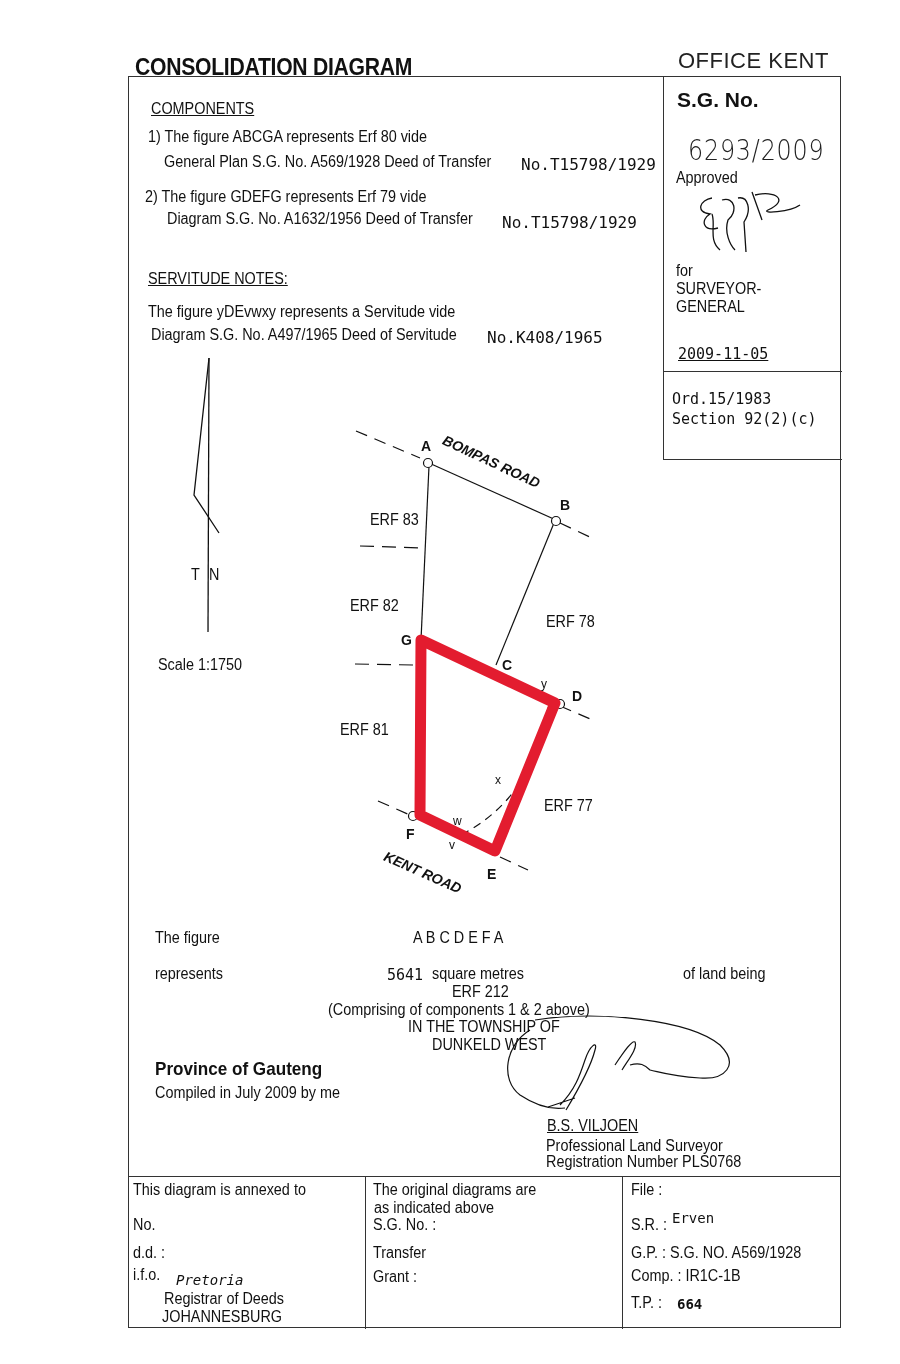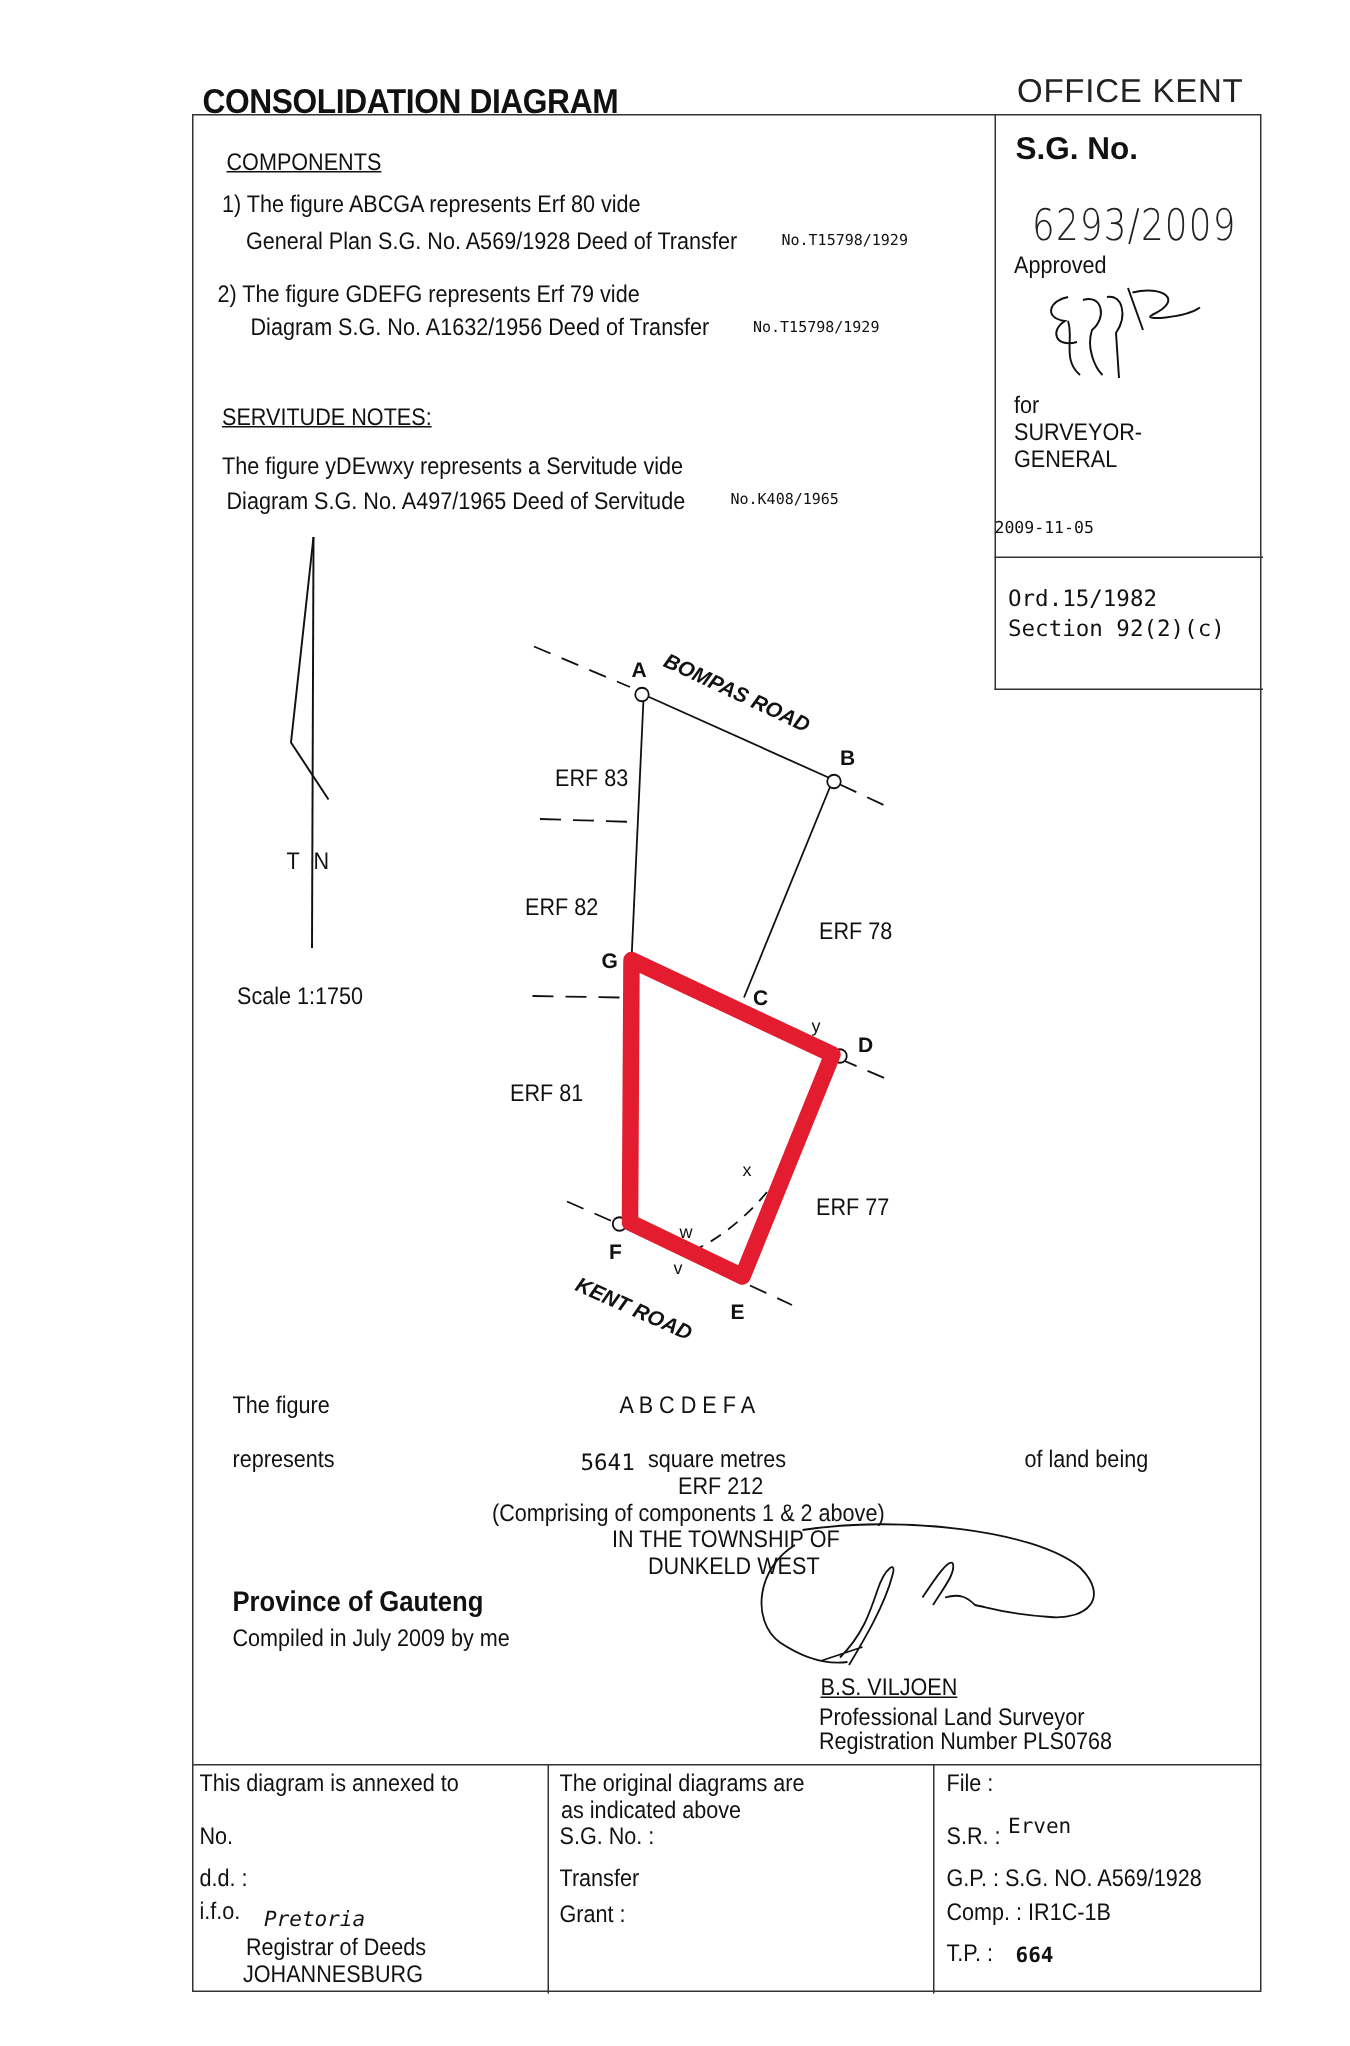--- a/index.html
+++ b/index.html
@@ -4,21 +4,21 @@
 <style>
   html, body { margin:0; padding:0; background:#ffffff; }
   body { width:900px; height:1364px; position:relative; overflow:hidden;
          font-family:"Liberation Sans", sans-serif; color:#111; }
   .abs { position:absolute; white-space:nowrap; }
   .title { left:135px; top:54px; font-size:23px; font-weight:bold; letter-spacing:-0.3px; transform:scaleX(0.92); transform-origin:left top; }
   .office-copy { left:678px; top:48px; font-size:22px; letter-spacing:0.5px; color:#222; }
   .frame { position:absolute; left:128px; top:76px; width:713px; height:1252px; border:1.5px solid #333; box-sizing:border-box; }
   .txt { font-size:16px; transform:scaleX(0.9); transform-origin:left top; }
   .u { text-decoration:underline; }
-  .mono { font-family:"DejaVu Sans Mono", monospace; font-size:10px; transform:none; }
+  .mono { font-family:"DejaVu Sans Mono", monospace; font-size:16px; transform:none; }
   .sgbox { position:absolute; left:663px; top:76px; width:179px; height:384px; border-left:1.5px solid #333; border-bottom:1.5px solid #333; box-sizing:border-box; }
   .sgdiv { position:absolute; left:663px; top:371px; width:179px; border-top:1.5px solid #333; }
   .sg-label { left:677px; top:88px; font-size:21px; font-weight:bold; }
   .sg-num { left:688px; top:133px; font-size:29px; font-family:"DejaVu Sans", sans-serif; font-weight:200; letter-spacing:1px; color:#222; transform:scaleX(0.82); transform-origin:left top; }
   .bottom-row { position:absolute; left:128px; top:1176px; width:713px; height:153px; border-top:1.5px solid #333; box-sizing:border-box; }
   .col-div1 { position:absolute; left:365px; top:1176px; height:153px; border-left:1.5px solid #333; }
   .col-div2 { position:absolute; left:622px; top:1176px; height:153px; border-left:1.5px solid #333; }
   svg.diagram { position:absolute; left:0; top:0; }
 </style>
 </head>
@@ -46,22 +46,22 @@
 
 <div class="abs sg-label">S.G. No.</div>
 <div class="abs sg-num">6293/2009</div>
 <div class="abs txt" style="left:676px;top:169px;">Approved</div>
 <svg class="diagram" width="900" height="1364" style="pointer-events:none;">
   <path d="M712,198 C700,200 695,212 710,214 C700,220 703,232 718,228 M712,214 C716,225 708,240 720,250 M722,200 C735,196 738,212 728,220 C724,232 730,245 735,250 M738,198 C748,196 752,210 744,222 L746,252 M752,192 L762,220 M755,195 C775,190 790,200 768,210 C760,214 790,212 800,205" fill="none" stroke="#111" stroke-width="1.3"></path>
 </svg>
 <div class="abs txt" style="left:676px;top:262px;">for</div>
 <div class="abs txt" style="left:676px;top:280px;">SURVEYOR-</div>
 <div class="abs txt" style="left:676px;top:298px;">GENERAL</div>
-<div class="abs mono" style="left:663px;top:345px;font-size:11px;">2009-11-05</div>
-<div class="abs mono" style="left:672px;top:390px;font-size:15px;">Ord.15/1982</div>
+<div class="abs mono" style="left:678px;top:345px;font-size:15px;text-decoration:underline;">2009-11-05</div>
+<div class="abs mono" style="left:672px;top:390px;font-size:15px;">Ord.15/1983</div>
 <div class="abs mono" style="left:672px;top:410px;font-size:15px;">Section 92(2)(c)</div>
 
 <svg class="diagram" width="900" height="1364">
 
   <g stroke="#111" stroke-width="1.3" fill="none">
     <line x1="209" y1="358" x2="208" y2="632"></line>
     <polyline points="209,358 194,495 219,533"></polyline>
   </g>
 
   <g stroke="#111" stroke-width="1.2" fill="none">

